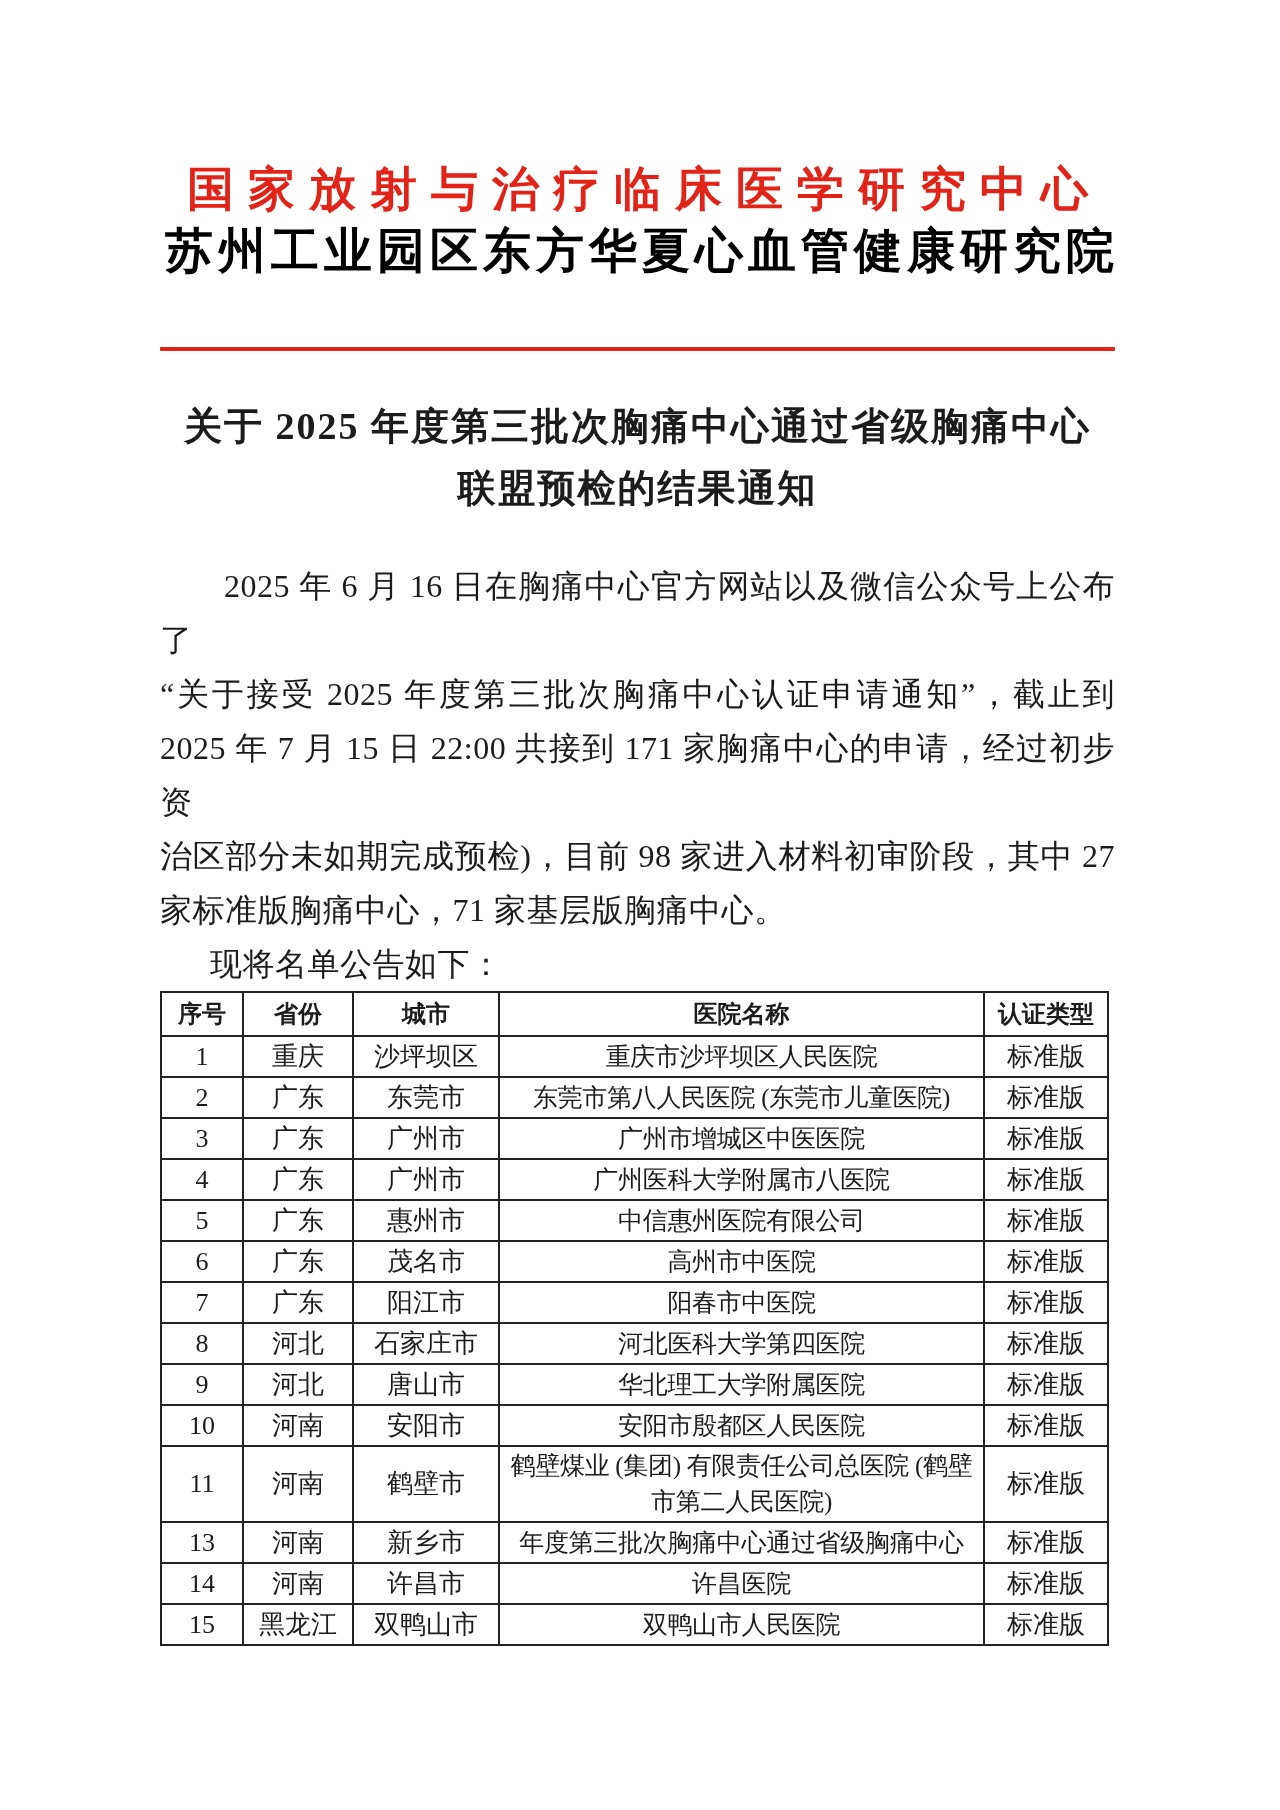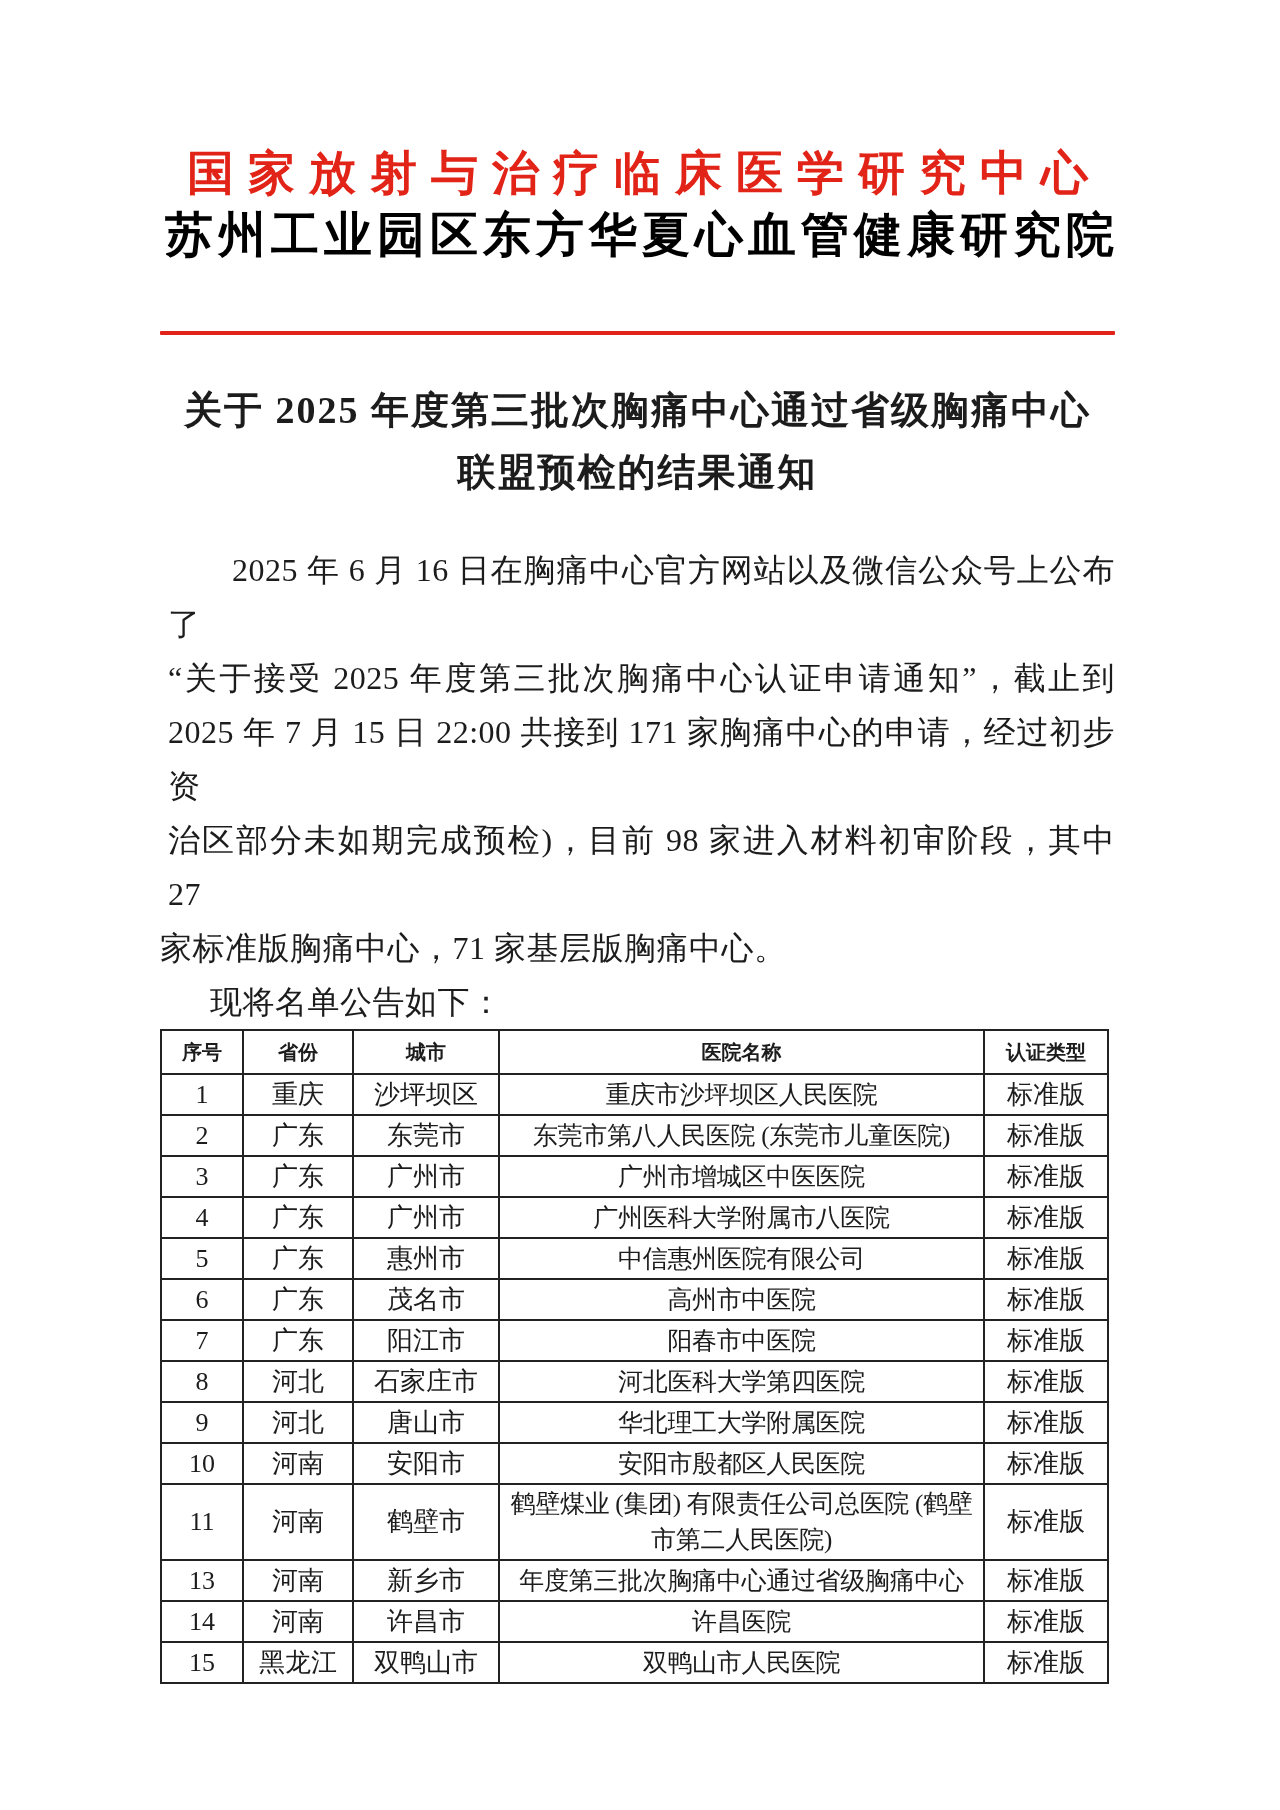--- a/index.html
+++ b/index.html
@@ -5,54 +5,54 @@
   html,body{margin:0;padding:0;background:#888;}
   .page{
     position:relative;
     width:1280px;height:1810px;
     margin:0 auto;
     background:#ffffff;
     font-family:"Liberation Serif","DejaVu Serif",serif;
     color:#1c1c1c;
     overflow:hidden;
     box-sizing:border-box;
-    padding:0 165px 0 160px;
+    padding:16px 165px 0 160px;
   }
   
   .letterhead{margin-top:142px;text-align:center;}
   .lh-line{font-weight:bold;line-height:62px;white-space:nowrap;}
   .lh-line.l1{font-size:47px;letter-spacing:14px;text-indent:14px;}
   .lh-line.l2{font-size:48px;letter-spacing:5px;text-indent:5px;}
   .lh-rule{margin-top:65px;height:4px;border-radius:1px;}
   
   .doc-title{margin:44px 0 0 0;text-align:center;font-weight:bold;}
   .doc-title .t-line{display:block;font-size:38px;line-height:62px;letter-spacing:2px;}
   
   .body-text{margin-top:40px;font-size:32px;}
   .b-line{line-height:54px;letter-spacing:0.5px;white-space:nowrap;}
-  .b-line.just{white-space:normal;text-align:justify;text-align-last:justify;margin-left:8px;}
+  .b-line.just{white-space:normal;text-align:justify;text-align-last:justify;}
   .b-line.indent{text-indent:64px;}
   .b-line.intro{text-indent:50px;}
   
   table.roster{
     border-collapse:collapse;
     width:947px;
     margin-top:0px;
     table-layout:fixed;
   }
   table.roster th,table.roster td{
     border:2px solid #222;
     text-align:center;
     vertical-align:middle;
     padding:1px 4px;
     box-sizing:border-box;
     overflow:hidden;
   }
   table.roster th{
-    font-size:20px;font-weight:bold;height:44px;line-height:34px;
+    font-size:24px;font-weight:bold;height:44px;line-height:34px;
   }
   table.roster td{
     font-size:26px;height:41px;line-height:36px;
   }
   table.roster td.col-hospital{font-size:25px;letter-spacing:-0.3px;}
   col.c-no{width:82px;}
   col.c-prov{width:110px;}
   col.c-city{width:146px;}
   col.c-hosp{width:485px;}
   col.c-type{width:124px;}

